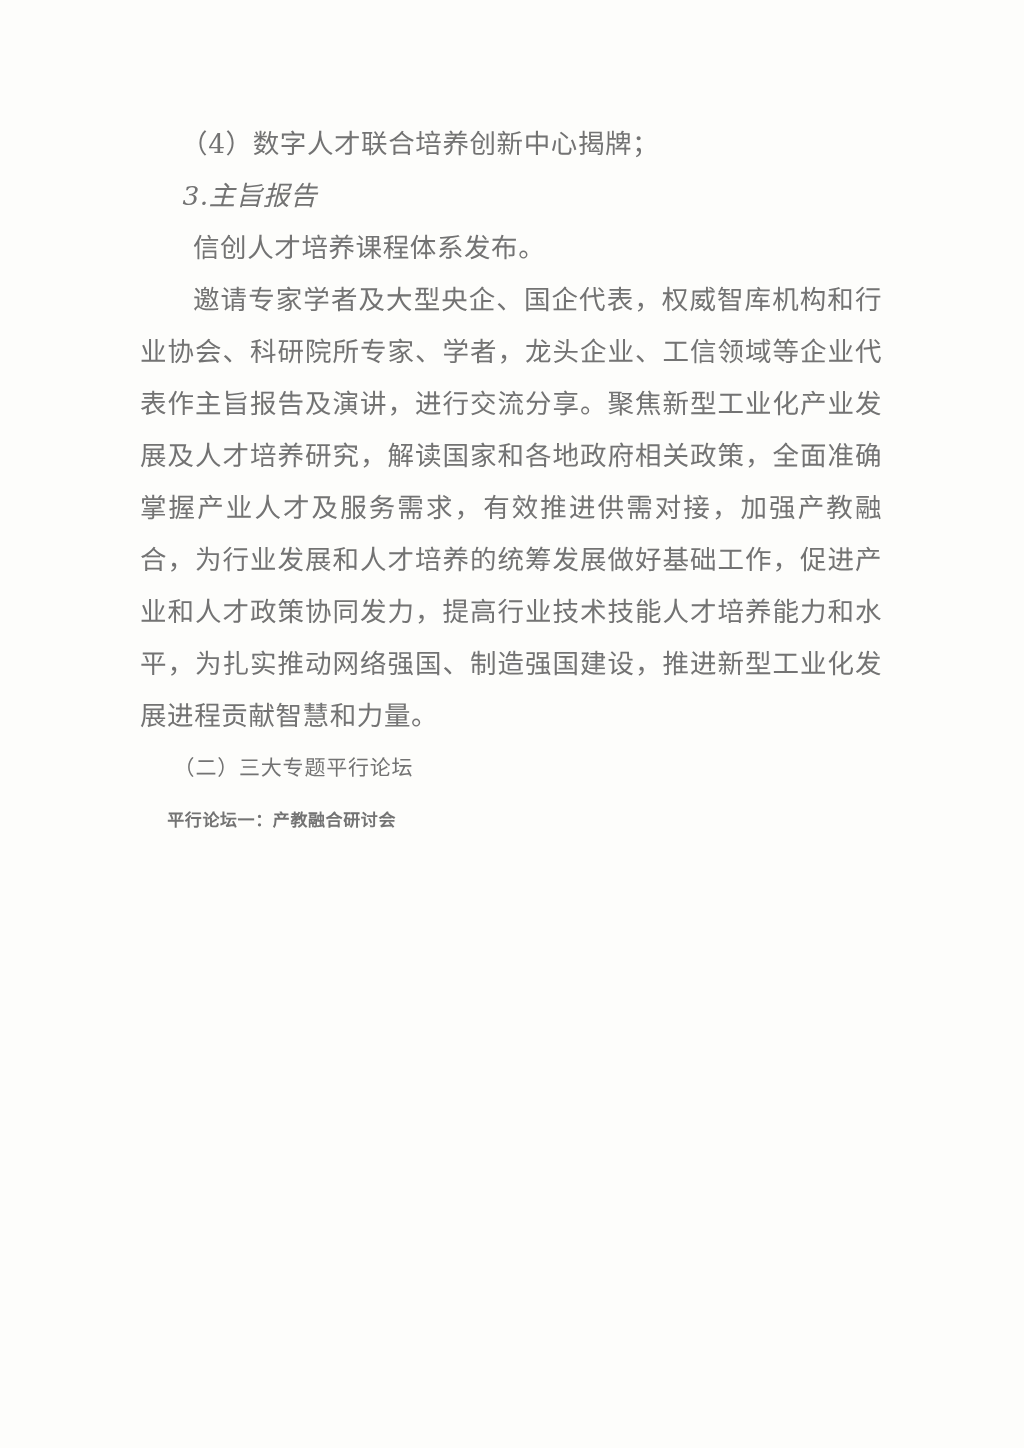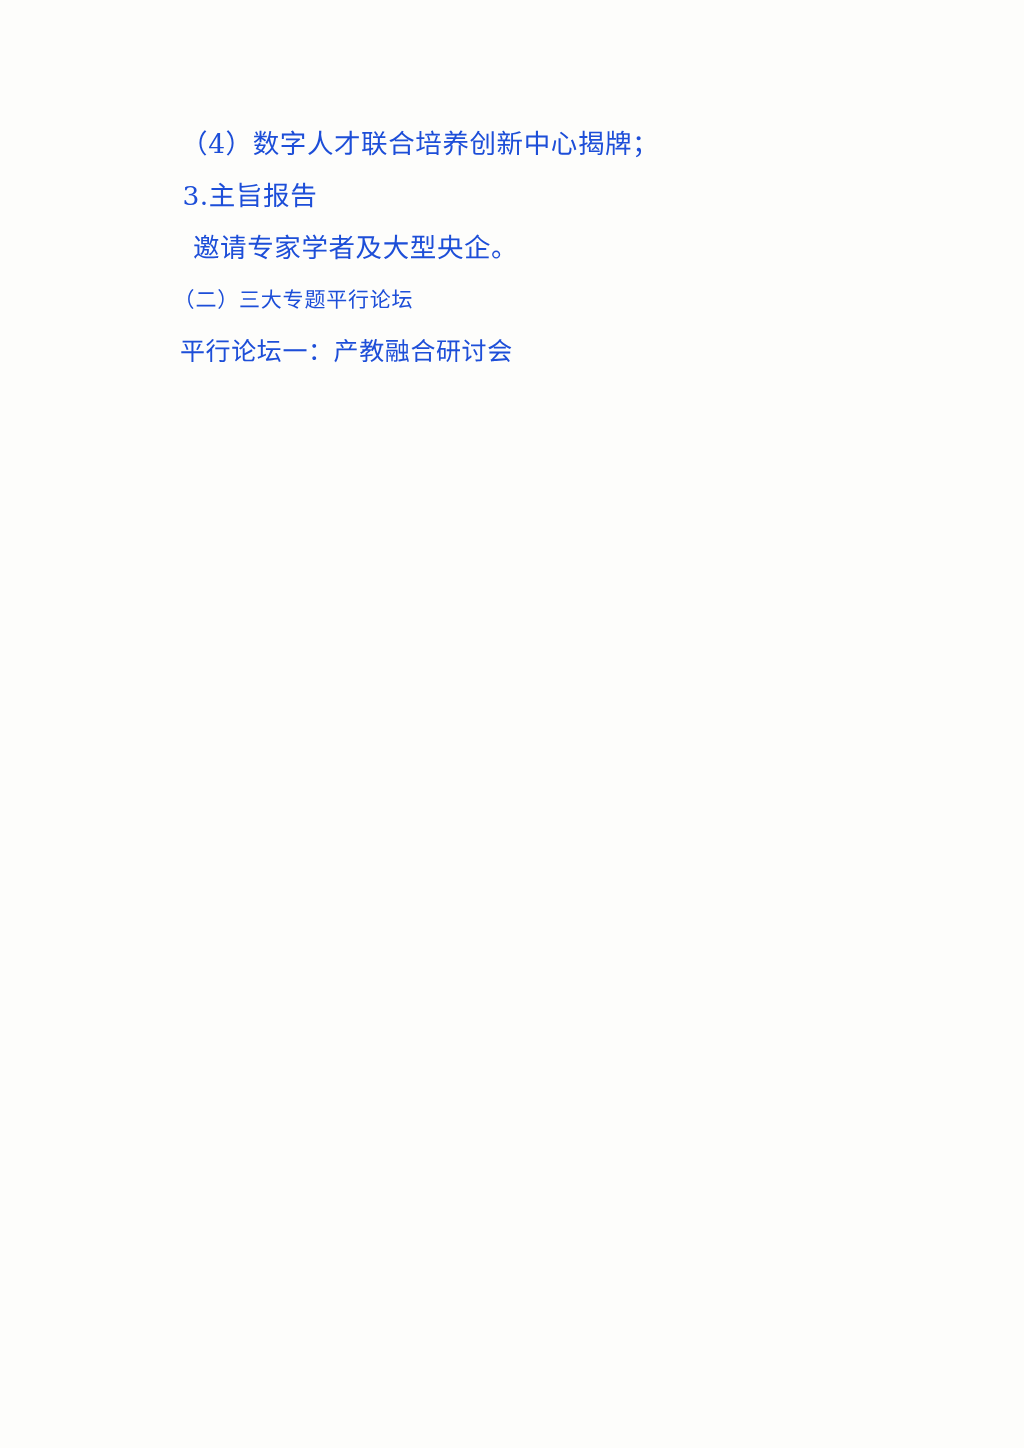--- a/index.html
+++ b/index.html
@@ -8,21 +8,21 @@
     padding: 0;
     background: #ffffff;
   }
   .page {
     position: relative;
     width: 1024px;
     height: 1448px;
     background: #fdfdfb;
     overflow: hidden;
     font-family: "DejaVu Serif", "Liberation Serif", serif;
-    color: #1d4ed8;
+    color: #737373;
   }
   .page-body {
     position: absolute;
     left: 140px;
     top: 118px;
     width: 742px;
   }
   .para {
     font-size: 26.5px;
     line-height: 52px;
@@ -37,24 +37,25 @@
   }
   .indent-small {
     text-indent: 1.55em;
   }
   .heading {
     font-size: 26.5px;
     line-height: 52px;
     letter-spacing: 0.6px;
     margin: 0;
     text-indent: 1.6em;
+    font-style: italic;
   }
   .heading-bold {
-    font-weight: 400;
-    font-size: 25px;
+    font-weight: 700;
+    font-size: 17px;
     line-height: 52px;
     letter-spacing: 0.6px;
     margin: 0;
     text-indent: 1.6em;
   }
   .sub-heading {
     font-size: 21px;
     line-height: 52px;
     letter-spacing: 0.8px;
     margin: 0;
@@ -68,23 +69,24 @@
 <div class="page">
   <div class="page-body">
 
     <p class="para indent-small block">（4）数字人才联合培养创新中心揭牌；</p>
 
 
     <p class="heading">3.主旨报告</p>
 
 
 
-    <p class="para indent block">邀请专家学者及大型央企。</p>
+    <p class="para indent block">信创人才培养课程体系发布。</p>
 
 
+    <p class="para indent block">邀请专家学者及大型央企、国企代表，权威智库机构和行业协会、科研院所专家、学者，龙头企业、工信领域等企业代表作主旨报告及演讲，进行交流分享。聚焦新型工业化产业发展及人才培养研究，解读国家和各地政府相关政策，全面准确掌握产业人才及服务需求，有效推进供需对接，加强产教融合，为行业发展和人才培养的统筹发展做好基础工作，促进产业和人才政策协同发力，提高行业技术技能人才培养能力和水平，为扎实推动网络强国、制造强国建设，推进新型工业化发展进程贡献智慧和力量。</p>
 
     <p class="sub-heading">（二）三大专题平行论坛</p>
 
     <p class="heading-bold">平行论坛一：产教融合研讨会</p>
 
 
   </div>
 </div>
 
 </body></html>

